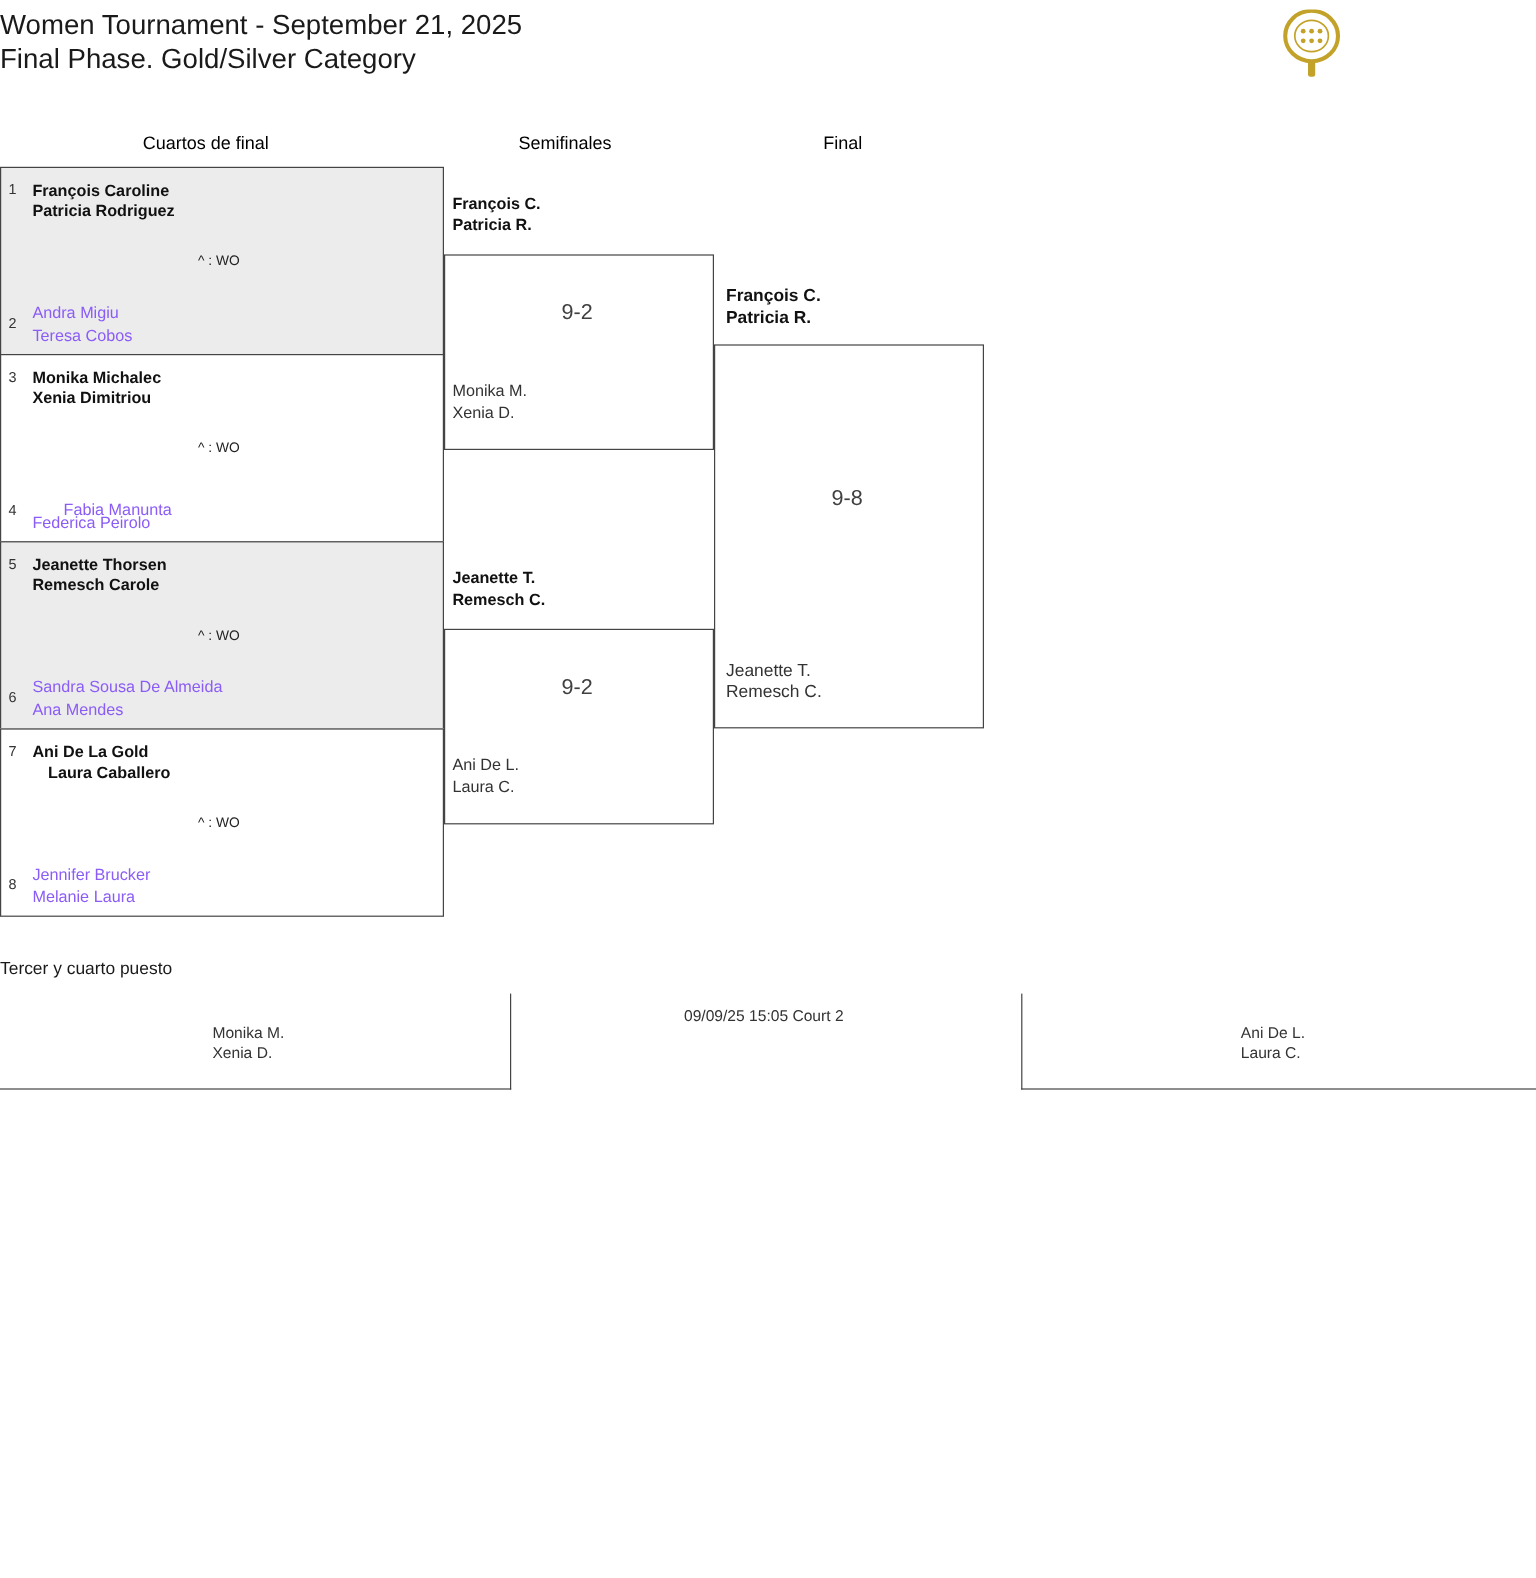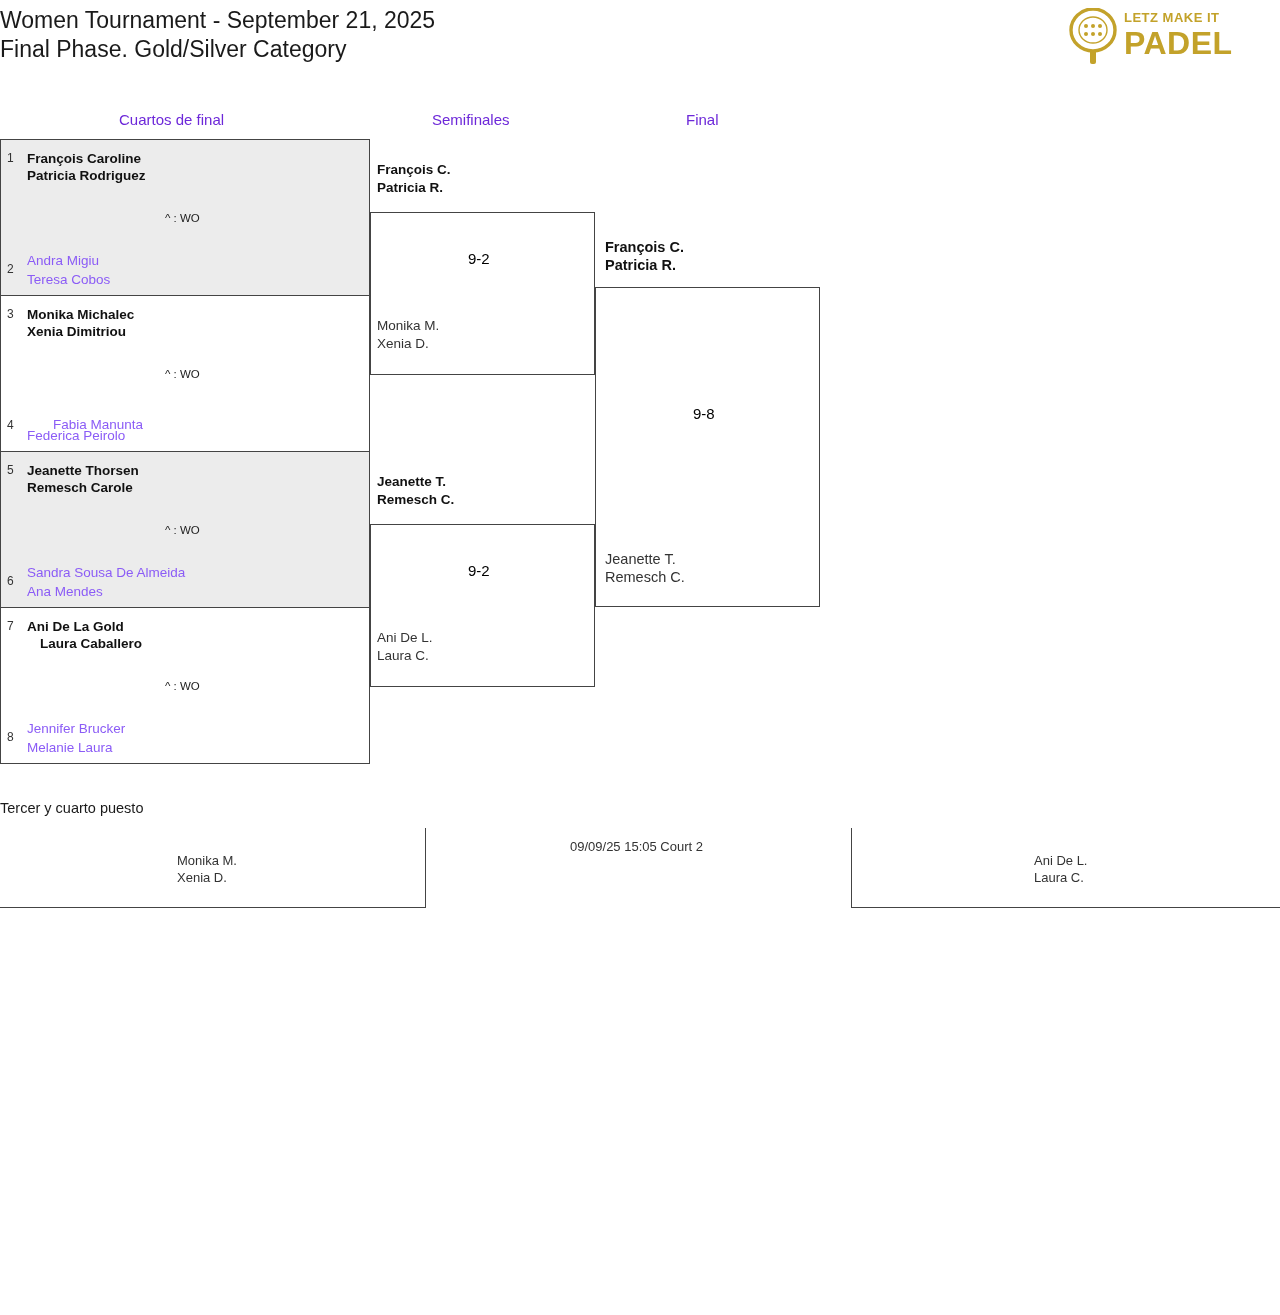--- a/index.html
+++ b/index.html
@@ -48,21 +48,21 @@
     font-weight: 700;
     color: #c3a22a;
     line-height: 34px;
     letter-spacing: 0.5px;
   }
 
   
   .round-head {
     position: absolute;
     font-size: 15px;
-    color: #6d28d9;
+    color: #000000;
     white-space: nowrap;
   }
 
   
   .qf-block {
     position: absolute;
     left: 0;
     width: 370px;
     border: 1px solid #444;
   }
@@ -93,22 +93,22 @@
   }
 
   
   .conn {
     position: absolute;
     border: 1px solid #444;
     border-left: 1px solid #444;
   }
   .score {
     position: absolute;
-    font-size: 15px;
-    color: #000000;
+    font-size: 18px;
+    color: #404040;
     white-space: nowrap;
   }
   .label2 {
     position: absolute;
     font-size: 13.5px;
     line-height: 17.5px;
     white-space: nowrap;
   }
   .label2.win { font-weight: 700; color: #111; }
   .label2.lose { font-weight: 400; color: #333; }
@@ -153,24 +153,20 @@
       <ellipse cx="27" cy="22" rx="22" ry="21" fill="none" stroke="#c3a22a" stroke-width="3.4"></ellipse>
       <ellipse cx="27" cy="22" rx="14" ry="13" fill="none" stroke="#c3a22a" stroke-width="1.4"></ellipse>
       <circle cx="20" cy="18" r="2" fill="#c3a22a"></circle>
       <circle cx="27" cy="18" r="2" fill="#c3a22a"></circle>
       <circle cx="34" cy="18" r="2" fill="#c3a22a"></circle>
       <circle cx="20" cy="26" r="2" fill="#c3a22a"></circle>
       <circle cx="27" cy="26" r="2" fill="#c3a22a"></circle>
       <circle cx="34" cy="26" r="2" fill="#c3a22a"></circle>
       <rect x="24" y="42" width="6" height="14" rx="2" fill="#c3a22a"></rect>
     </svg>
-    <div class="logo-text">
-      <div class="logo-line1">LETZ MAKE IT</div>
-      <div class="logo-line2">PADEL</div>
-    </div>
   </div>
 
   <div class="round-head" style="left:119px; top:111px;">Cuartos de final</div>
   <div class="round-head" style="left:432px; top:111px;">Semifinales</div>
   <div class="round-head" style="left:686px; top:111px;">Final</div>
 
   <div class="qf-block shaded" style="top:139px; height:157px;">
     <div class="seed" style="top:11px;">1</div>
     <div class="team win" style="top:10px;">François Caroline</div>
     <div class="team win" style="top:27px;">Patricia Rodriguez</div>

